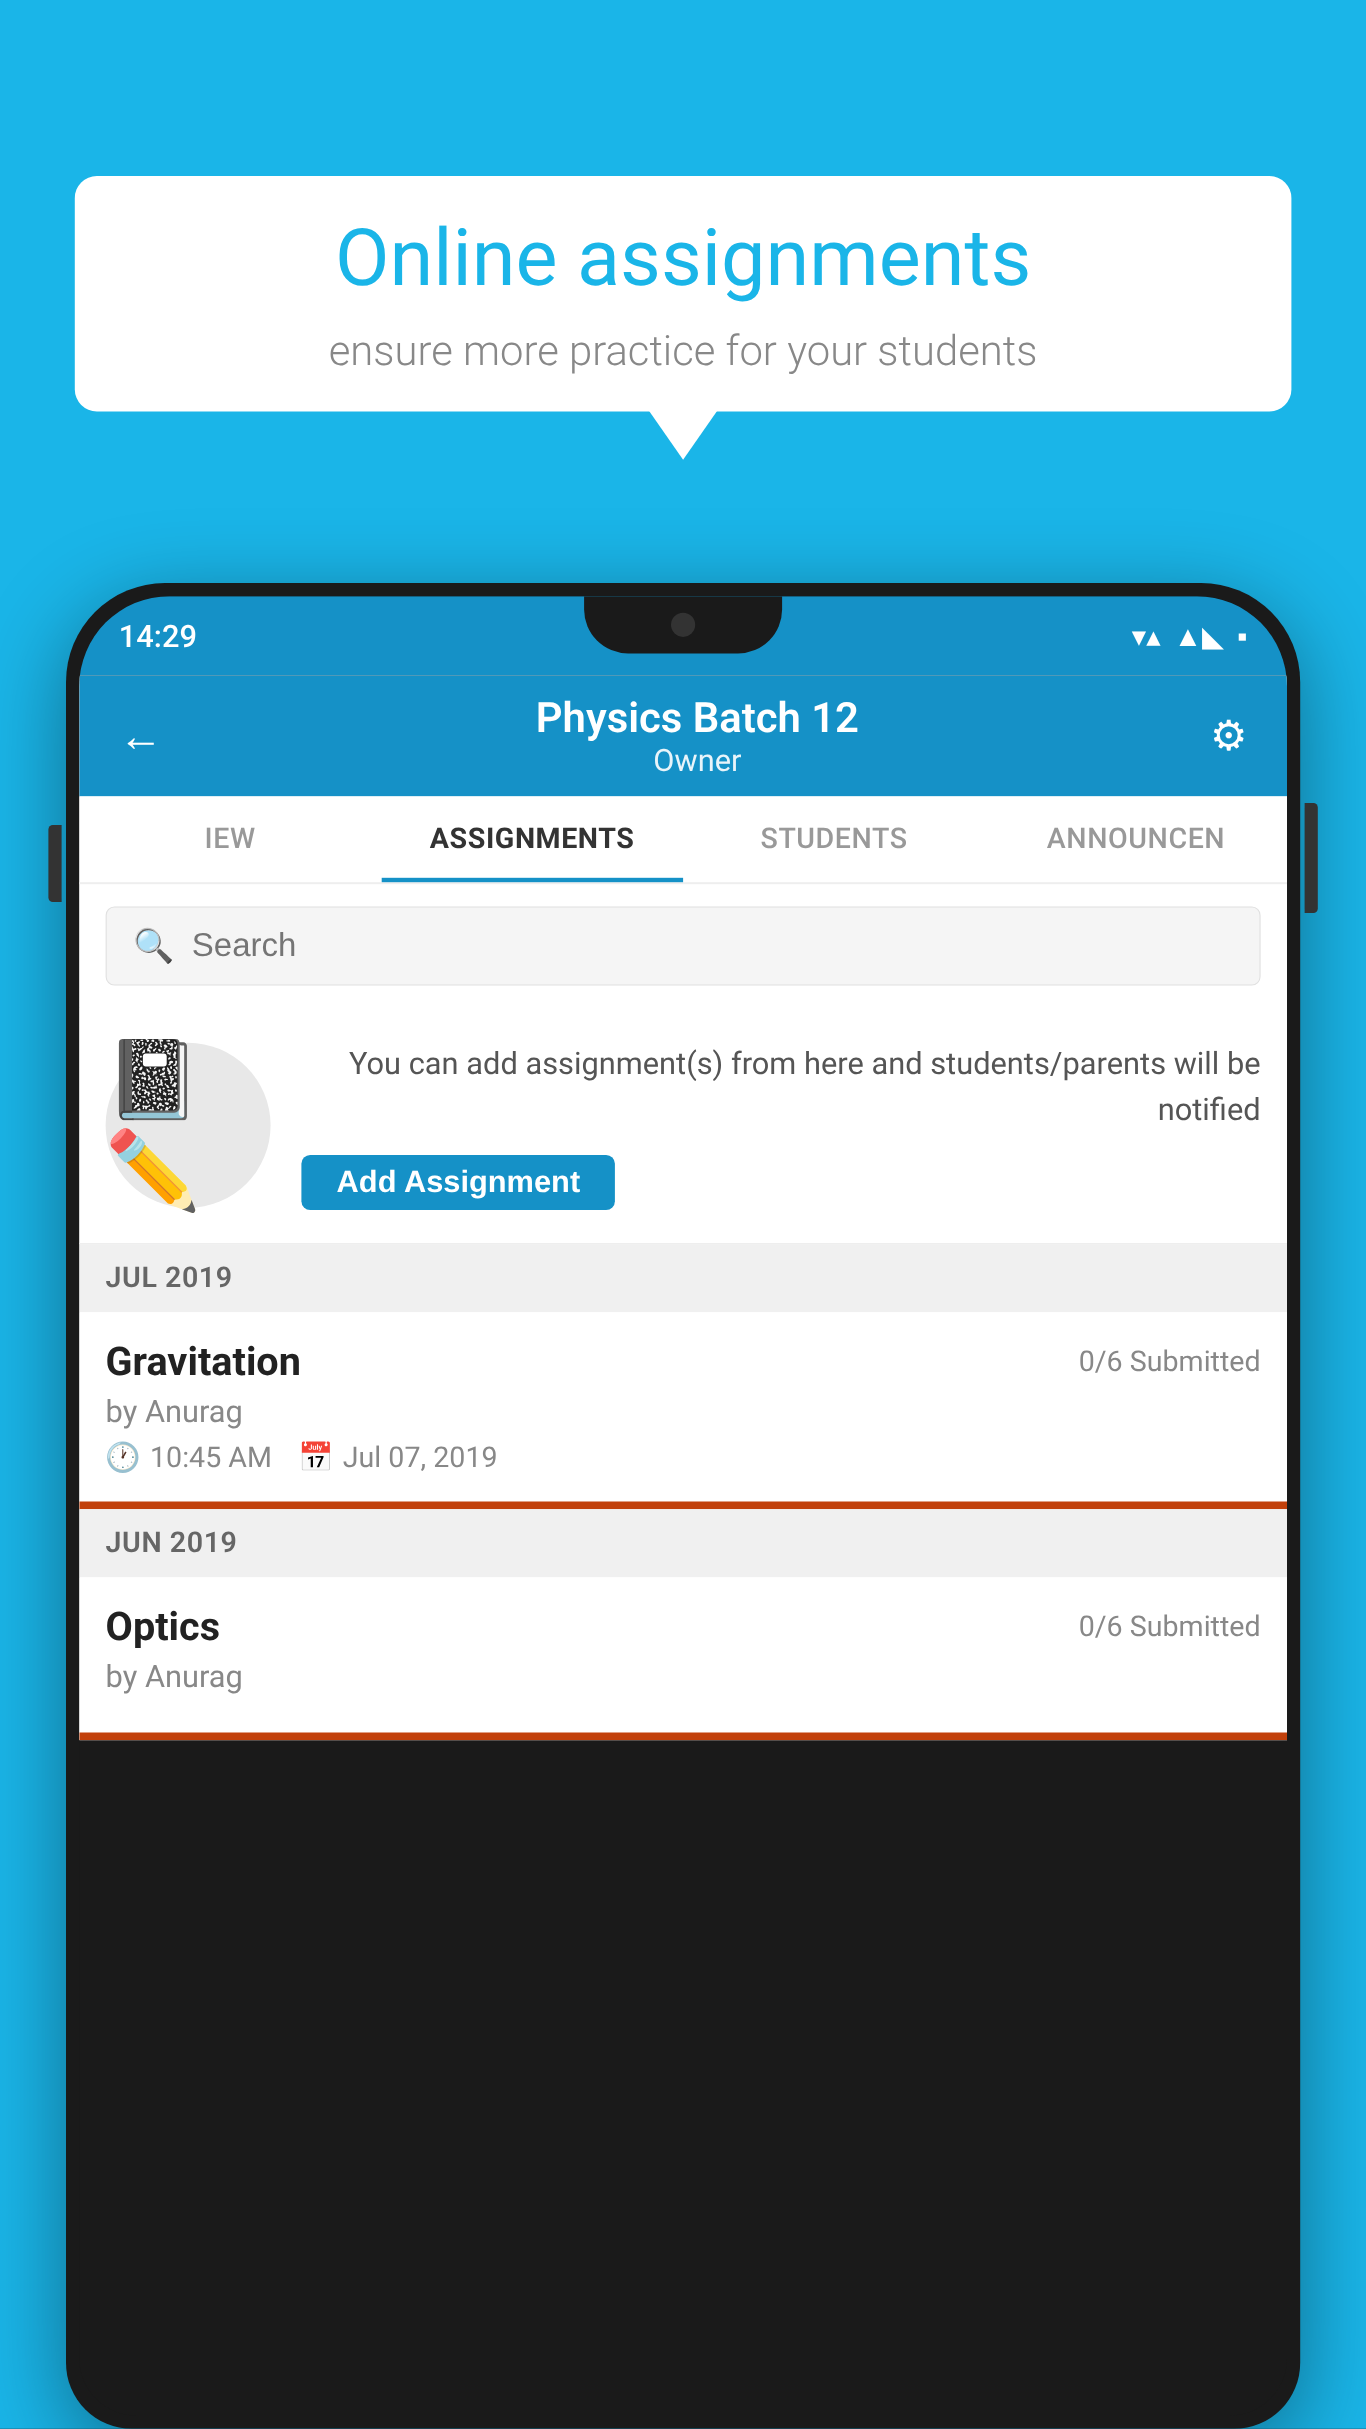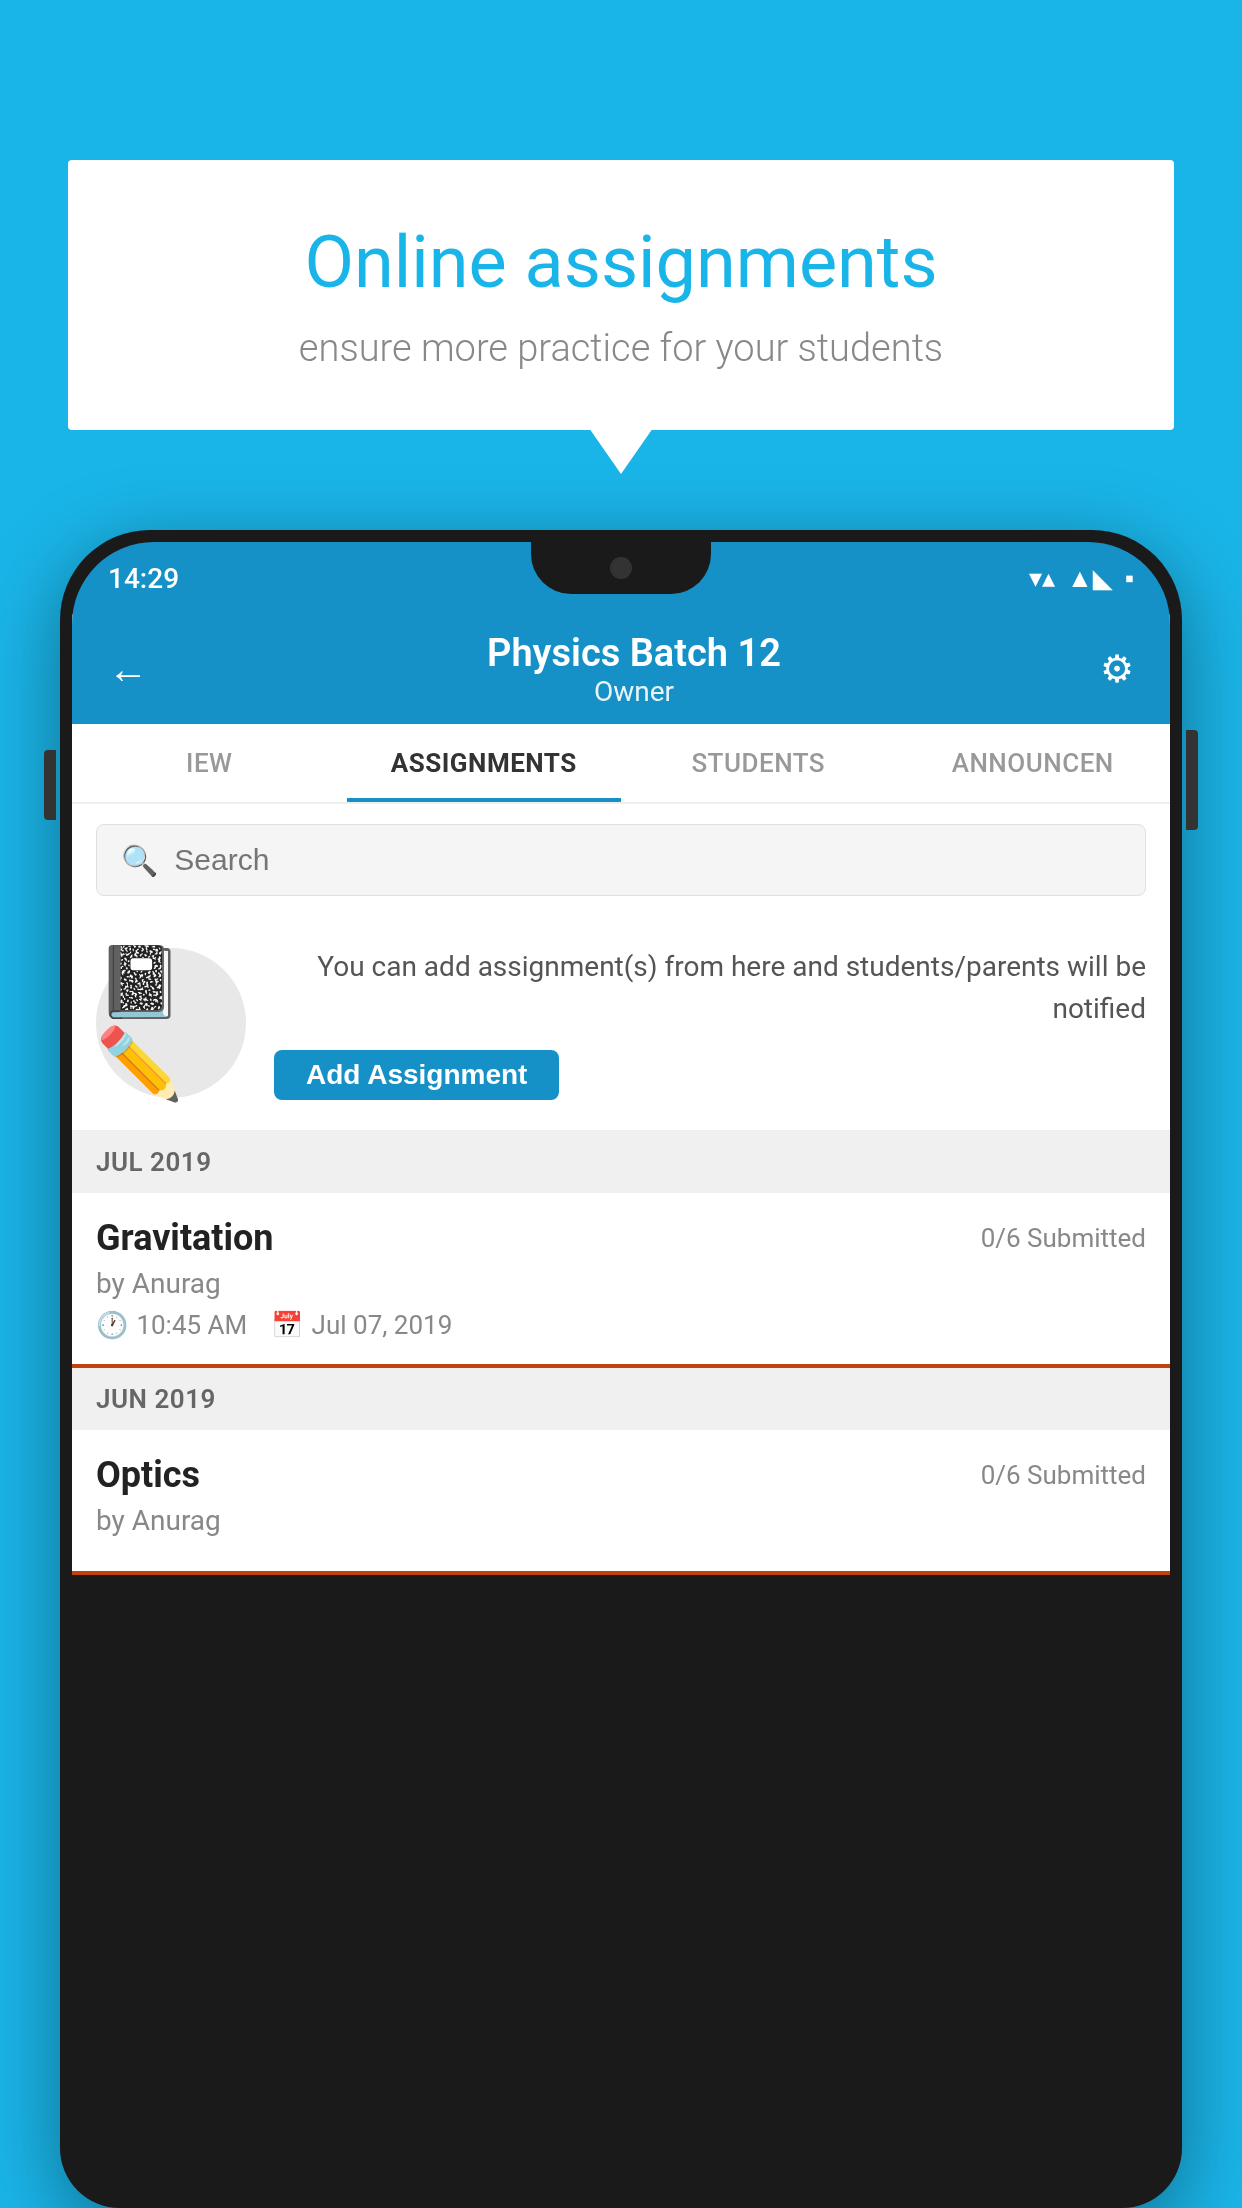--- a/index.html
+++ b/index.html
@@ -14,22 +14,22 @@
 
     
     .speech-bubble-container {
       position: absolute;
       top: 160px;
       left: 68px;
       right: 68px;
     }
     .speech-bubble {
       background: white;
-      border-radius: 4px;
-      padding: 60px 80px;
+      border-radius: 20px;
+      padding: 32px 80px;
       text-align: center;
       position: relative;
     }
     .speech-bubble::after {
       content: '';
       position: absolute;
       bottom: -44px;
       left: 50%;
       transform: translateX(-50%);
       width: 0;
@@ -266,21 +266,21 @@
       font-size: 26px;
       color: #666;
       font-weight: 600;
       letter-spacing: 0.5px;
     }
 
     
     .assignment-item {
       background: white;
       padding: 24px 24px;
-      border-bottom: 4px solid #c2410c;
+      border-bottom: 7px solid #c2410c;
     }
     .assignment-row1 {
       display: flex;
       justify-content: space-between;
       align-items: center;
       margin-bottom: 8px;
     }
     .assignment-name {
       font-size: 36px;
       font-weight: 700;

